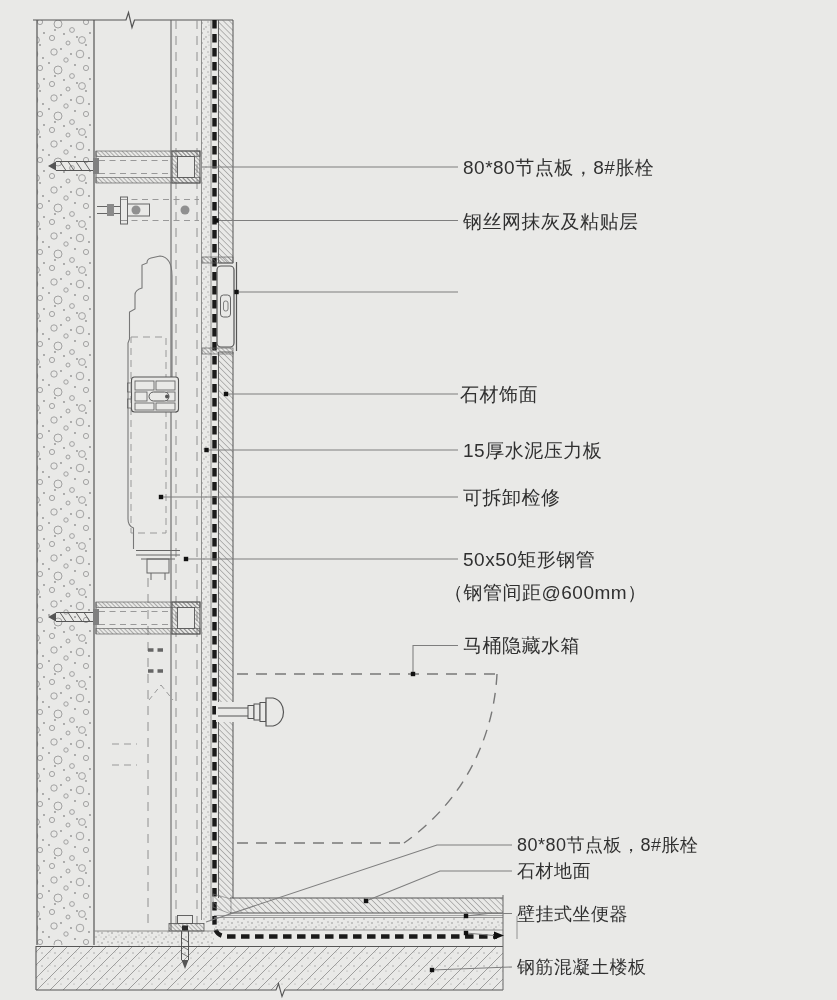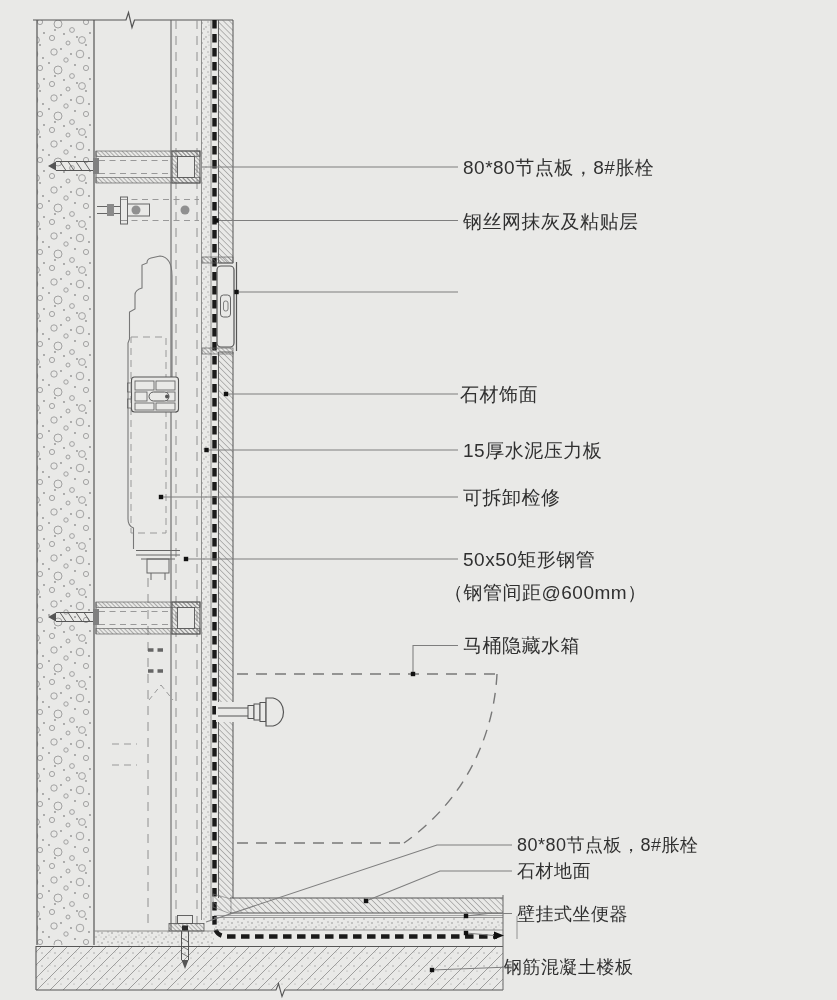--- a/index.html
+++ b/index.html
@@ -293,14 +293,14 @@
   <div class="lbl lbl-lg" style="left:463px;top:221px">钢丝网抹灰及粘贴层</div>
   <div class="lbl lbl-lg" style="left:460px;top:394px">石材饰面</div>
   <div class="lbl lbl-lg" style="left:463px;top:450px">15厚水泥压力板</div>
   <div class="lbl lbl-lg" style="left:463px;top:497px">可拆卸检修</div>
   <div class="lbl lbl-lg" style="left:463px;top:559px">50x50矩形钢管</div>
   <div class="lbl lbl-lg" style="left:444px;top:592px">（钢管间距@600mm）</div>
   <div class="lbl lbl-lg" style="left:463px;top:645px">马桶隐藏水箱</div>
   <div class="lbl lbl-sm" style="left:517px;top:845px">80*80节点板，8#胀栓</div>
   <div class="lbl lbl-sm" style="left:517px;top:871px">石材地面</div>
   <div class="lbl lbl-sm" style="left:517px;top:914px">壁挂式坐便器</div>
-  <div class="lbl lbl-sm" style="left:504px;top:967px">钢筋混凝土楼板</div>
+  <div class="lbl lbl-sm" style="left:517px;top:967px">钢筋混凝土楼板</div>
 </div>
 
 </body></html>

